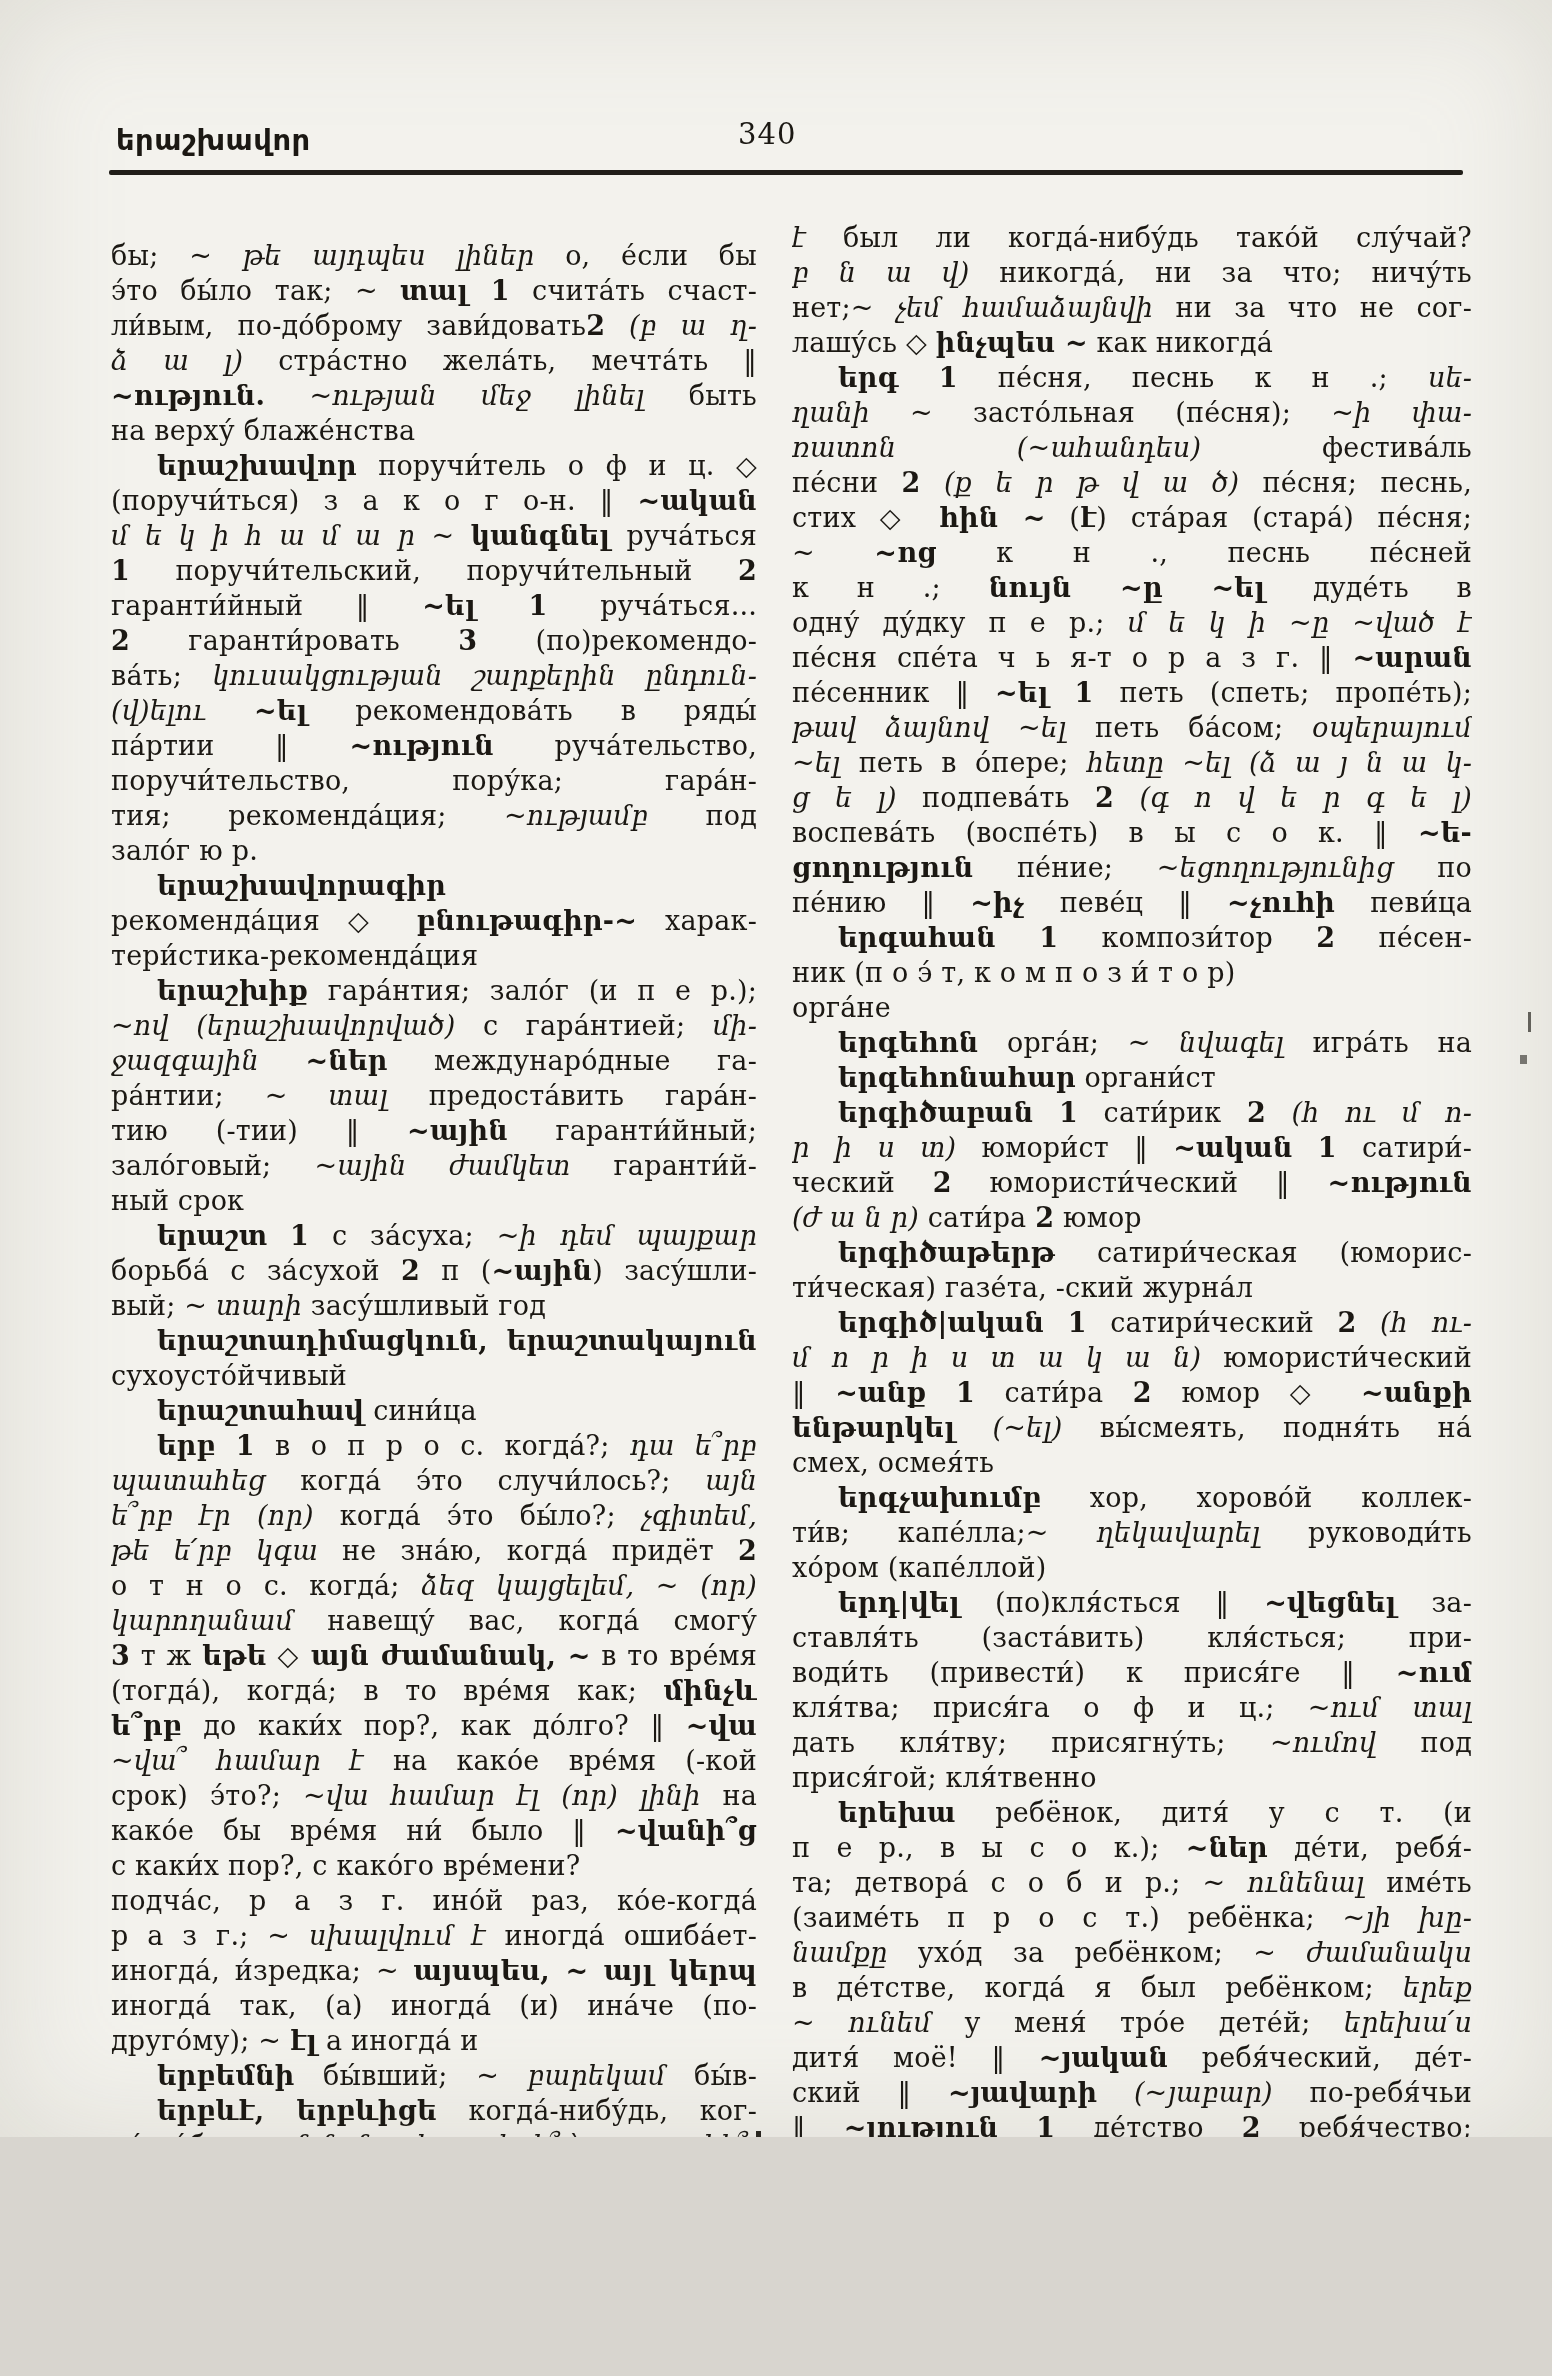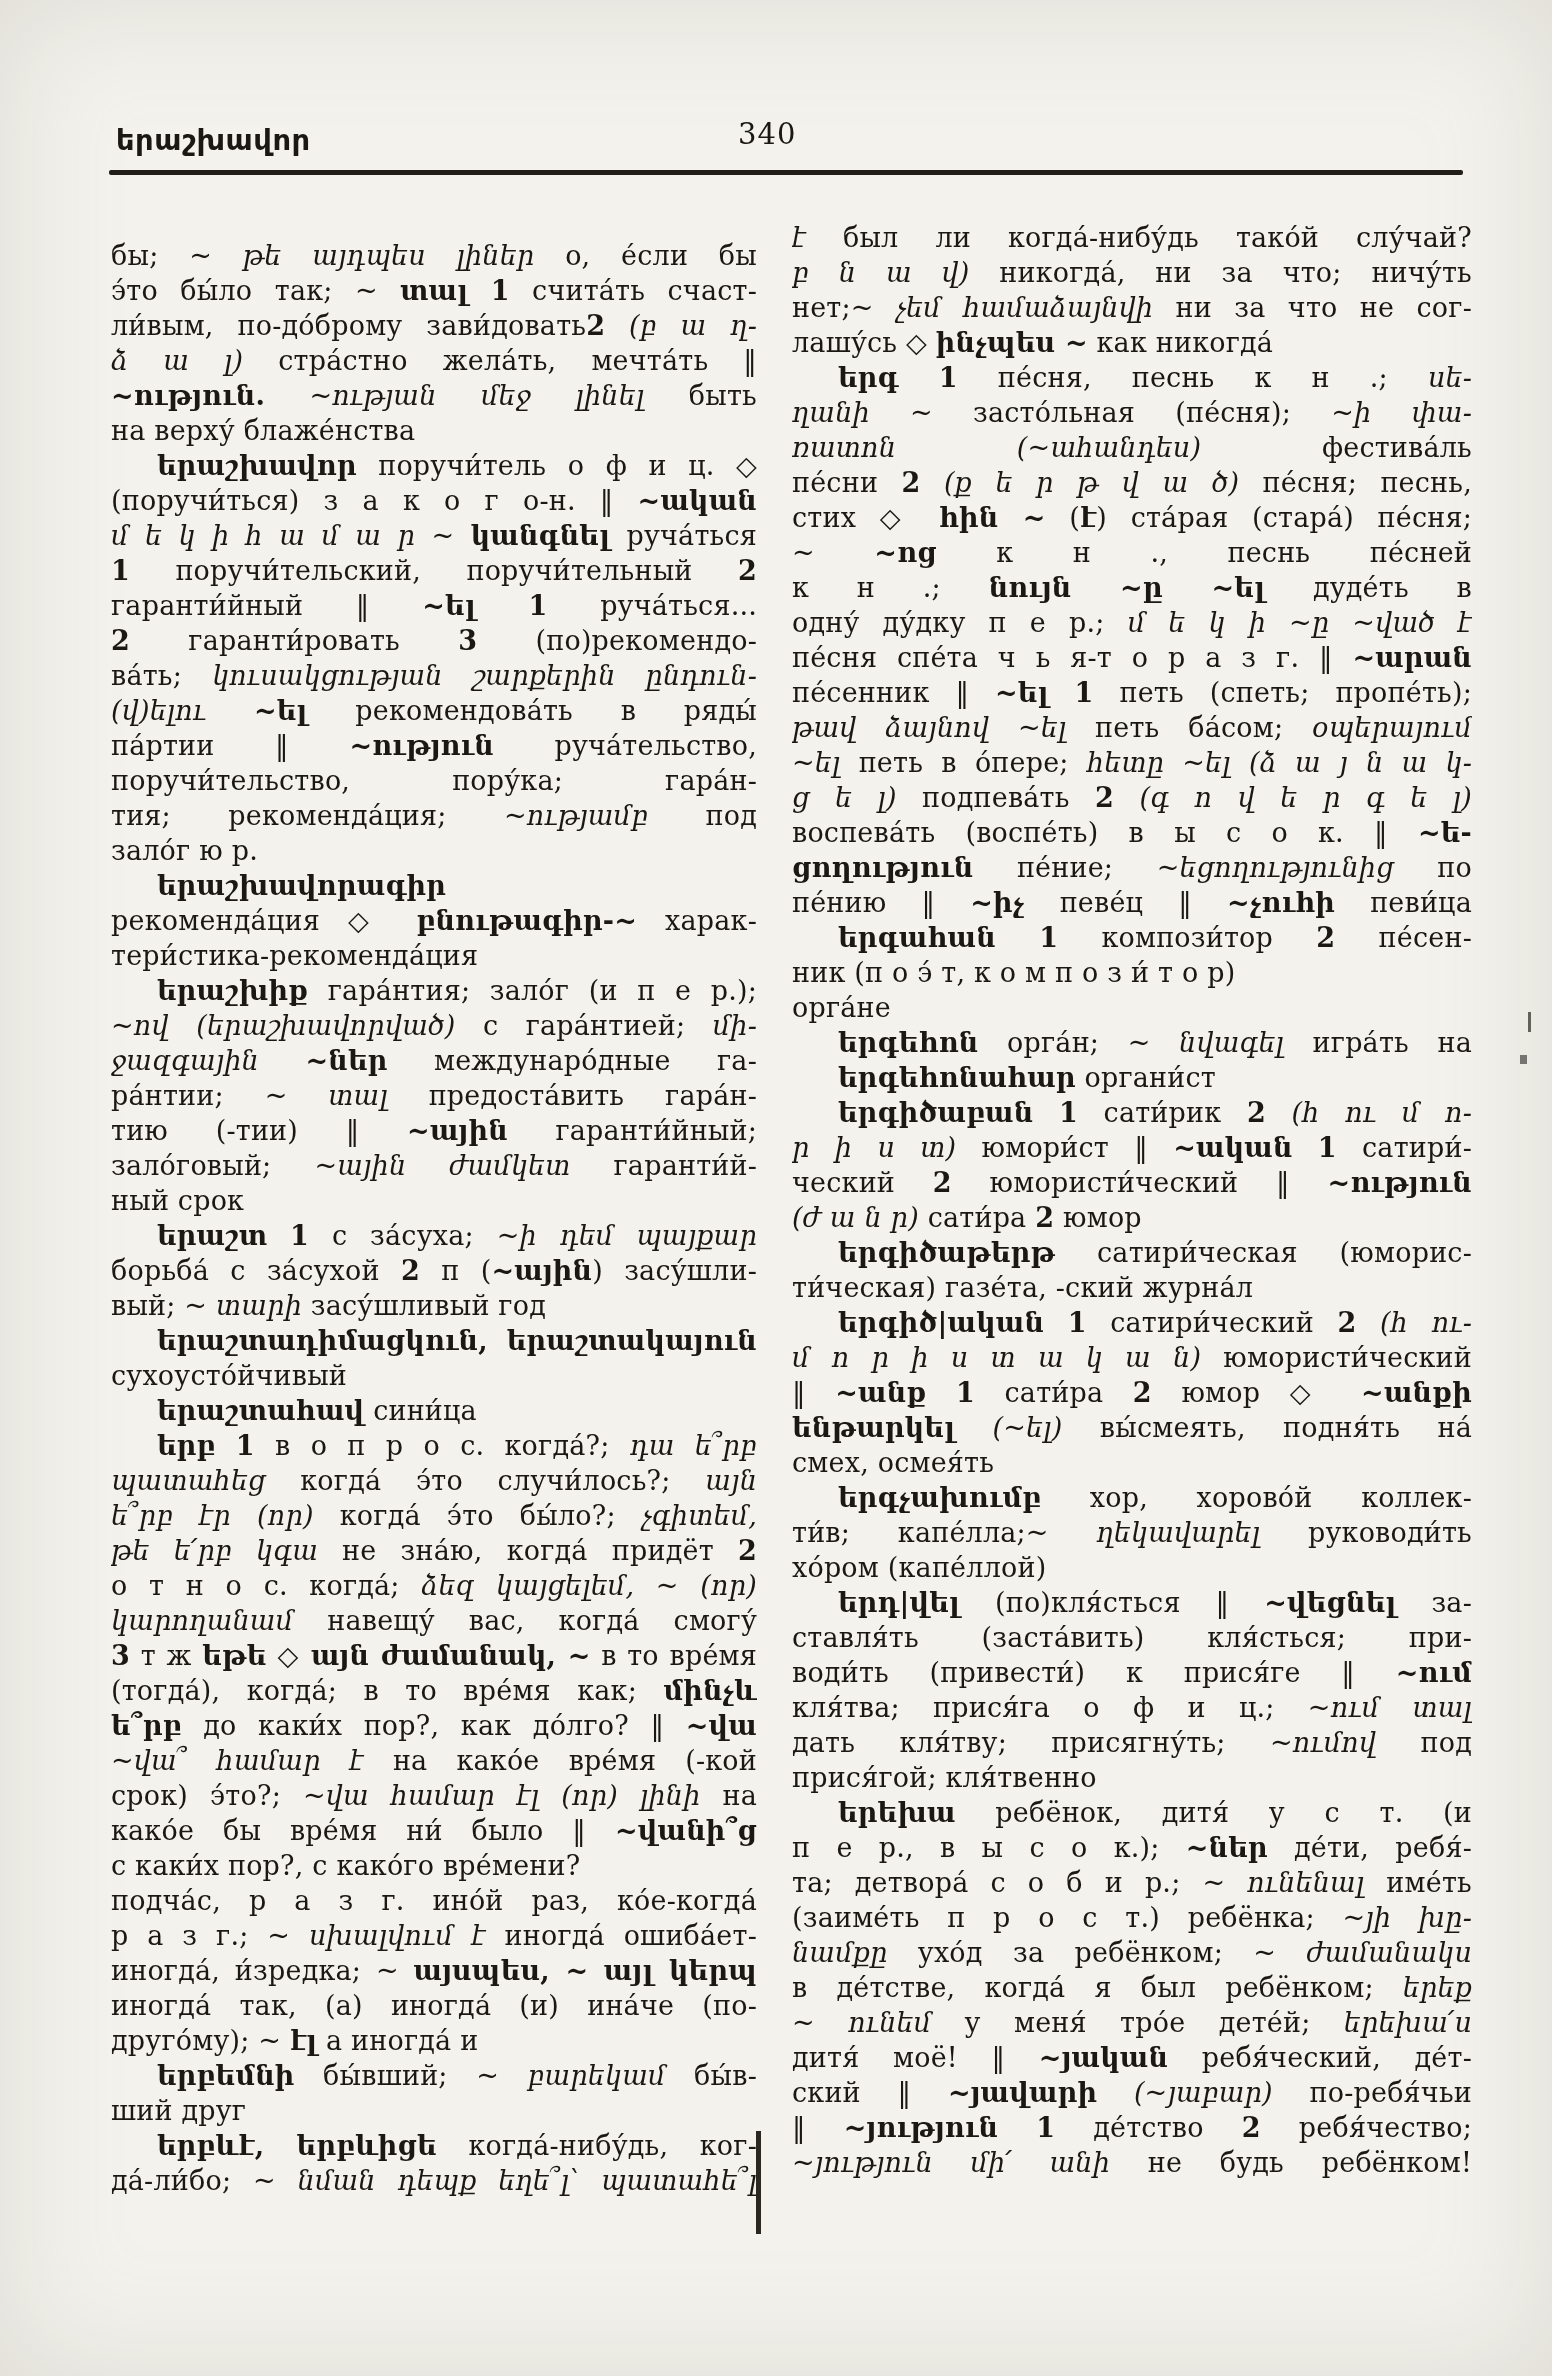--- a/index.html
+++ b/index.html
@@ -1,18 +1,18 @@
 <!DOCTYPE html>
 <html><head>
 <meta charset="utf-8">
 <style>
   html,body{margin:0;padding:0;background:#d8d5cf;}
   .page{
     position:relative;
-    width:1552px;height:2376px;
+    width:1552px;height:2137px;
     background:#f3f2ed;
     color:#1b1813;
     font-family:"DejaVu Serif","DejaVu Sans",serif;
     overflow:hidden;
     box-shadow:inset 0 0 119px rgba(160,155,140,.25);
   }
   .header-word{
     position:absolute;left:116px;top:123px;
     font-family:"DejaVu Sans","DejaVu Serif",sans-serif;
     font-weight:bold;font-size:29px;letter-spacing:0.5px;
@@ -102,21 +102,20 @@
         <div class="line"><span class="seg-i">~վա՞ համար է</span><span class="seg-n"> на како́е вре́мя (-кой</span></div>
         <div class="line"><span class="seg-n">срок) э́то?; </span><span class="seg-i">~վա համար էլ (որ) լինի</span><span class="seg-n"> на</span></div>
         <div class="line"><span class="seg-n">како́е бы вре́мя ни́ было ‖ </span><span class="seg-b">~վանի՞ց</span></div>
         <div class="line last"><span class="seg-n">с каки́х пор?, с како́го вре́мени?</span></div>
         <div class="line"><span class="seg-n">подча́с, р а з г. ино́й раз, ко́е-когда́</span></div>
         <div class="line"><span class="seg-n">р а з г.; ~ </span><span class="seg-i">սխալվում է</span><span class="seg-n"> иногда́ ошиба́ет-</span></div>
         <div class="line"><span class="seg-n">иногда́, и́зредка; ~ </span><span class="seg-b">այսպես, ~ այլ կերպ</span></div>
         <div class="line"><span class="seg-n">иногда́ так, (а) иногда́ (и) ина́че (по-</span></div>
         <div class="line last"><span class="seg-n">друго́му); ~ </span><span class="seg-b">էլ</span><span class="seg-n"> а иногда́ и</span></div>
         <div class="line ind"><span class="seg-b">երբեմնի</span><span class="seg-n"> бы́вший; ~ </span><span class="seg-i">բարեկամ</span><span class="seg-n"> бы́в-</span></div>
-        <div class="line last"><span class="seg-n">ший друг</span></div>
         <div class="line ind"><span class="seg-b">երբևէ, երբևիցե</span><span class="seg-n"> когда́-нибу́дь, ког-</span></div>
         <div class="line"><span class="seg-n">да́-ли́бо; ~ </span><span class="seg-i">նման դեպք եղե՞լ՝ պատահե՞լ</span></div>
       </div>
     <div class="col col-right" id="col-right">
         <div class="line"><span class="seg-i">է</span><span class="seg-n"> был ли когда́-нибу́дь тако́й слу́чай?</span></div>
         <div class="line"><span class="seg-i">բ ն ա վ)</span><span class="seg-n"> никогда́, ни за что; ничу́ть</span></div>
         <div class="line"><span class="seg-n">нет;~ </span><span class="seg-i">չեմ համաձայնվի</span><span class="seg-n"> ни за что не сог-</span></div>
         <div class="line last"><span class="seg-n">лашу́сь ◇ </span><span class="seg-b">ինչպես ~</span><span class="seg-n"> как никогда́</span></div>
         <div class="line ind"><span class="seg-b">երգ</span><span class="seg-n"> </span><span class="seg-b">1</span><span class="seg-n"> пе́сня, песнь к н .; </span><span class="seg-i">սե-</span></div>
         <div class="line"><span class="seg-i">ղանի ~</span><span class="seg-n"> засто́льная (пе́сня); </span><span class="seg-i">~ի փա-</span></div>

